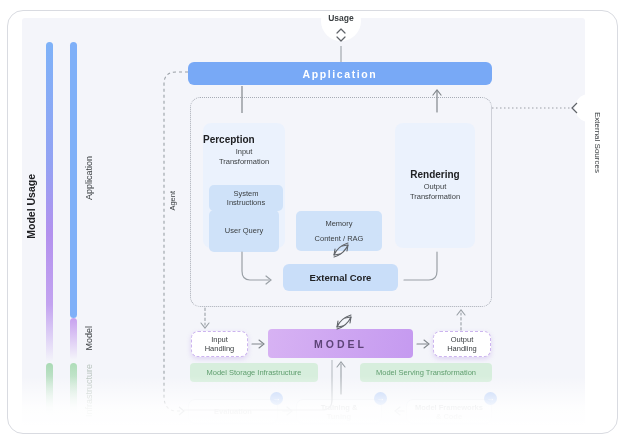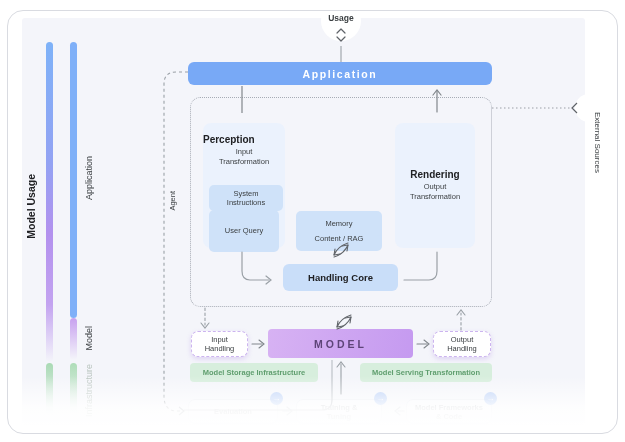--- a/index.html
+++ b/index.html
@@ -26,21 +26,21 @@
   .chip{background:#cfe2f9;border-radius:5px;color:#3c4043;font-size:7.5px;line-height:1.25;}
   .ptitle{font-size:10px;font-weight:700;color:#202124;}
   .psub{font-size:7.5px;color:#3c4043;line-height:1.3;margin-top:2px;}
   .rcore{left:283px;top:264px;width:115px;height:27px;background:#c9def9;border-radius:6px;
     color:#202124;font-size:9.5px;font-weight:700;}
   .handling{background:#fff;border:1px dashed #ccb4ef;border-radius:7px;color:#3c4043;
     font-size:7.5px;line-height:1.25;box-shadow:0 2px 5px rgba(167,121,226,.28);}
   .modelbox{left:268px;top:329px;width:145px;height:29px;border-radius:4px;
     background:linear-gradient(100deg,#d7b2f3 0%,#c59af0 100%);
     color:#5d4478;font-size:10.5px;font-weight:700;letter-spacing:3px;}
-  .greenbox{top:363px;height:19px;background:#d7eedd;border-radius:4px;color:#5f9e6e;font-size:7.5px;font-weight:700;}
+  .greenbox{top:363px;height:19px;background:#d7eedd;border-radius:4px;color:#5f9e6e;font-size:7.5px;font-weight:400;}
   .ghost{z-index:5;opacity:.5;}
   .gbox{background:rgba(255,255,255,.55);border:1px solid #dfe3ec;border-radius:7px;color:#80868b;
     font-size:7.5px;line-height:1.2;font-weight:700;}
   .badge{width:13px;height:13px;border-radius:50%;background:#7faaf5;color:#fff;font-size:8px;
     display:flex;align-items:center;justify-content:center;z-index:6;}
   .label{color:#3c4043;z-index:4;}
   svg.wires{position:absolute;left:0;top:0;z-index:6;pointer-events:none;}
   .fade{left:8px;top:376px;width:608px;height:57px;z-index:10;pointer-events:none;
     background:linear-gradient(180deg,rgba(255,255,255,0) 0%,rgba(255,255,255,.85) 55%,#ffffff 92%);
     border-radius:0 0 16px 16px;}
@@ -95,21 +95,21 @@
 
   <div class="abs cbox chip" style="left:296px;top:179px;width:86px;height:24px;margin-top:48px;">Content / RAG</div>
   <div class="abs cbox chip" style="left:296px;top:211px;width:86px;height:25px;">Memory</div>
 
   <div class="abs bluepanel cbox" style="left:395px;top:123px;width:80px;height:125px;flex-direction:column;">
     <div class="ptitle">Rendering</div>
     <div class="psub preline" style="text-align:center;">Output
 Transformation</div>
   </div>
 
-  <div class="abs cbox rcore">Handling Core</div>
+  <div class="abs cbox rcore">External Core</div>
 
   <div class="abs cbox handling preline" style="left:191px;top:331px;width:57px;height:26px;">Input
 Handling</div>
   <div class="abs cbox modelbox">MODEL</div>
   <div class="abs cbox handling preline" style="left:433px;top:331px;width:58px;height:26px;">Output
 Handling</div>
 
   <div class="abs cbox greenbox" style="left:190px;width:128px;">Model Storage Infrastructure</div>
   <div class="abs cbox greenbox" style="left:360px;width:132px;">Model Serving Transformation</div>
 

